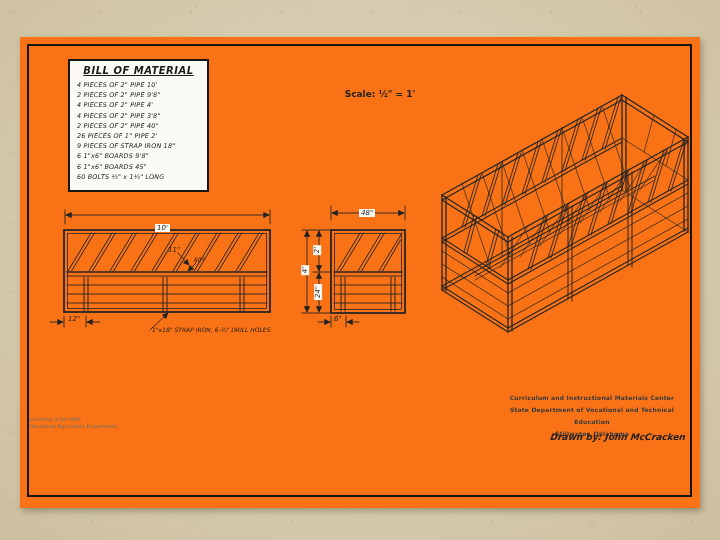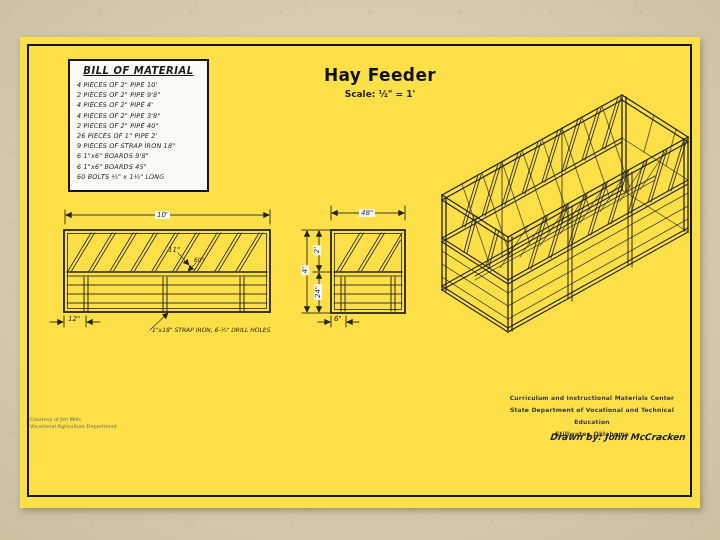--- a/index.html
+++ b/index.html
@@ -10,21 +10,21 @@
   }
   .speckle{position:absolute;inset:0;pointer-events:none;opacity:.5;
     background-image:
       radial-gradient(circle at 12% 18%, rgba(120,100,60,.18) 0 1px, transparent 2px),
       radial-gradient(circle at 78% 8%, rgba(120,100,60,.15) 0 1px, transparent 2px),
       radial-gradient(circle at 30% 88%, rgba(120,100,60,.15) 0 1px, transparent 2px),
       radial-gradient(circle at 92% 70%, rgba(120,100,60,.18) 0 1px, transparent 2px);
     background-size:90px 70px,110px 90px,130px 80px,100px 60px;}
   .paper{
     position:absolute;left:20px;top:37px;width:680px;height:471px;
-    background:#fde047;box-shadow:2px 3px 6px rgba(60,50,30,.35);
+    background:#f97316;box-shadow:2px 3px 6px rgba(60,50,30,.35);
   }
   .frame{
     position:absolute;left:7px;top:7px;width:661px;height:449px;
     border:2.5px solid #151515;
   }
   .abs{position:absolute;}
   .hand{font-style:italic;letter-spacing:.2px;color:#1b1b1b;white-space:nowrap;}
   
   .bom{left:48px;top:22px;width:137px;height:129px;border:2px solid #161616;background:#fbfaf4;}
   .bom-title{font-size:10px;font-weight:bold;text-align:center;margin-top:4px;
@@ -64,21 +64,20 @@
       <div>4 PIECES OF 2" PIPE 3'8"</div>
       <div>2 PIECES OF 2" PIPE 40"</div>
       <div>26 PIECES OF 1" PIPE 2'</div>
       <div>9 PIECES OF STRAP IRON 18"</div>
       <div>6 1"x6" BOARDS 9'8"</div>
       <div>6 1"x6" BOARDS 45"</div>
       <div>60 BOLTS ½" x 1½" LONG</div>
     </div>
   </div>
 
-  <div class="abs title">Hay Feeder</div>
   <div class="abs scale">Scale: ½" = 1'</div>
 </div>
 
 <svg width="720" height="540" viewBox="0 0 720 540">
   <defs>
     <marker id="ar" viewBox="0 0 10 10" refX="9" refY="5" markerWidth="7" markerHeight="7" orient="auto-start-reverse">
       <path d="M0,0 L10,5 L0,10 z" fill="#222"></path>
     </marker>
   </defs>
   <g stroke="#262626" fill="none" stroke-linecap="round">
@@ -308,21 +307,21 @@
         <line x1="588" y1="192" x2="560" y2="234"></line>
         <line x1="608" y1="181" x2="580" y2="223"></line>
         <line x1="628" y1="170" x2="600" y2="212"></line>
         <line x1="648" y1="159" x2="620" y2="201"></line>
         <line x1="668" y1="148" x2="640" y2="190"></line>
       </g>
     </g>
   </g>
 </svg>
 
-<div class="abs dim" style="left:155px;top:211px;text-align:right;">10'</div>
+<div class="abs dim" style="left:155px;top:224px;text-align:right;">10'</div>
 <div class="abs dim-plain" style="left:168px;top:246px;">11"</div>
 <div class="abs dim-plain" style="left:194px;top:256px;font-size:6px;">60°</div>
 <div class="abs dim-plain" style="left:68px;top:315px;">12"</div>
 <div class="abs note" style="left:152px;top:326px;">1"x18" STRAP IRON, 6-½" DRILL HOLES</div>
 
 <div class="abs dim" style="left:359px;top:209px;">48"</div>
 <div class="abs dim rot" style="left:300px;top:266px;">4'</div>
 <div class="abs dim rot" style="left:312px;top:246px;">2'</div>
 <div class="abs dim rot" style="left:310px;top:288px;">24"</div>
 <div class="abs dim-plain" style="left:334px;top:315px;">6"</div>

